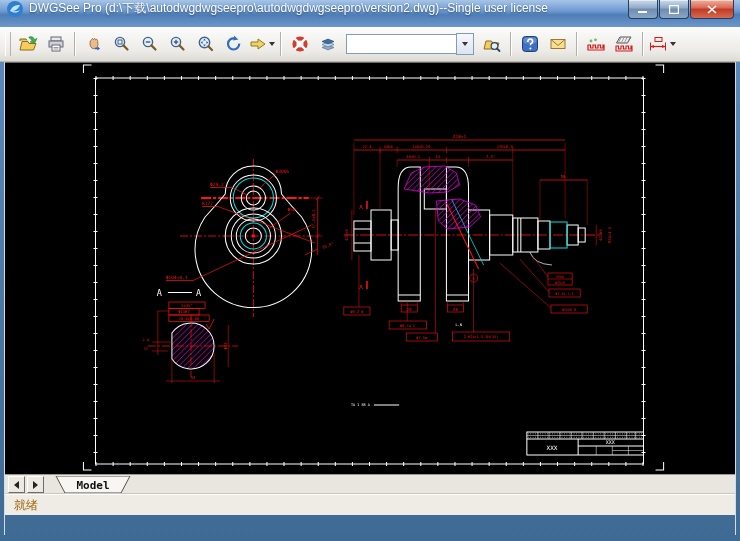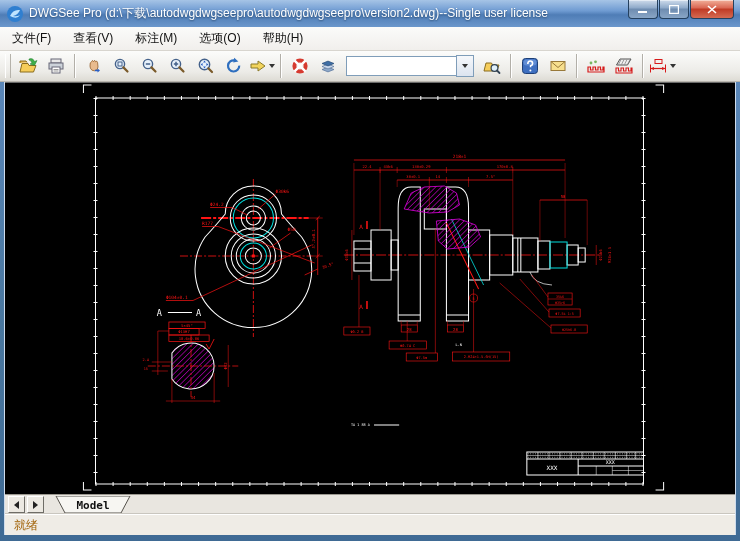--- a/index.html
+++ b/index.html
@@ -1,20 +1,20 @@
 <!DOCTYPE html>
 <html><head>
 <meta charset="utf-8">
 <style>
   html,body{margin:0;padding:0;width:740px;height:541px;overflow:hidden;
     font-family:"Liberation Sans","DejaVu Sans",sans-serif;}
   body{background:linear-gradient(180deg,#8fb3dd 0%,#5d89bd 6%,#49779f 60%,#3f6a94 100%);}
   .window{display:flex;flex-direction:column;height:535px;}
   
-  .titlebar{height:27px;display:flex;align-items:center;padding:0 6px;
+  .titlebar{height:27px;display:flex;padding:0 6px;
     background:linear-gradient(180deg,#a6c4e6 0%,#6f9bd2 40%,#4f7db6 55%,#6b97cc 100%);
     color:#fff;font-size:12px;}
   .app-icon{width:18px;height:18px;margin-right:5px;flex:0 0 auto;}
   .title-text{flex:1;white-space:nowrap;overflow:hidden;text-shadow:0 1px 2px #2a4a70;}
   .winbtns{display:flex;align-items:flex-start;height:27px;}
   .wbtn{height:18px;margin-left:1px;border:1px solid #24405e;border-top:none;
     border-radius:0 0 4px 4px;display:flex;align-items:center;justify-content:center;
     box-shadow:inset 0 1px 0 rgba(255,255,255,.5);}
   .wbtn.min,.wbtn.max{width:28px;background:linear-gradient(180deg,#cfdcec 0%,#8da8c8 45%,#6e8cb0 50%,#89a6c6 100%);}
   .wbtn.close{width:42px;background:linear-gradient(180deg,#f2b09a 0%,#d96551 45%,#c03a24 50%,#d56a52 100%);}
@@ -77,27 +77,20 @@
           </svg>
       </div>
       <div class="wbtn close">
         <svg width="10" height="9" viewBox="0 0 10 9">
             <path d="M1,1 L9,8 M9,1 L1,8" stroke="#fff" stroke-width="1.6"></path>
           </svg>
       </div>
     </div>
   </div>
 
-  <div class="menubar">
-    <span class="menu-item">文件(F)</span>
-    <span class="menu-item">查看(V)</span>
-    <span class="menu-item">标注(M)</span>
-    <span class="menu-item">选项(O)</span>
-    <span class="menu-item">帮助(H)</span>
-  </div>
 
   <div class="toolbar">
     <div class="grip"></div>
 
     <div class="tbtn">
       <svg width="20" height="18" viewBox="0 0 20 18">
         <path d="M2,6 V4 h6 l1,1.5" fill="#e8b84f" stroke="#8a6d1f"></path>
         <path d="M2,15 L4,6.5 H10 L11,8.5 H18 L15.5,15 Z" fill="#f6cd5a" stroke="#8a6d1f"></path>
         <path d="M11,2 q4,-1.5 5.5,2.5 l2.5,-1 -2.5,5 -4.5,-1.5 2,-1 q-1,-2.8 -3,-3z" fill="#3fae49" stroke="#1d7a2b" stroke-width=".5"></path>
       </svg>

